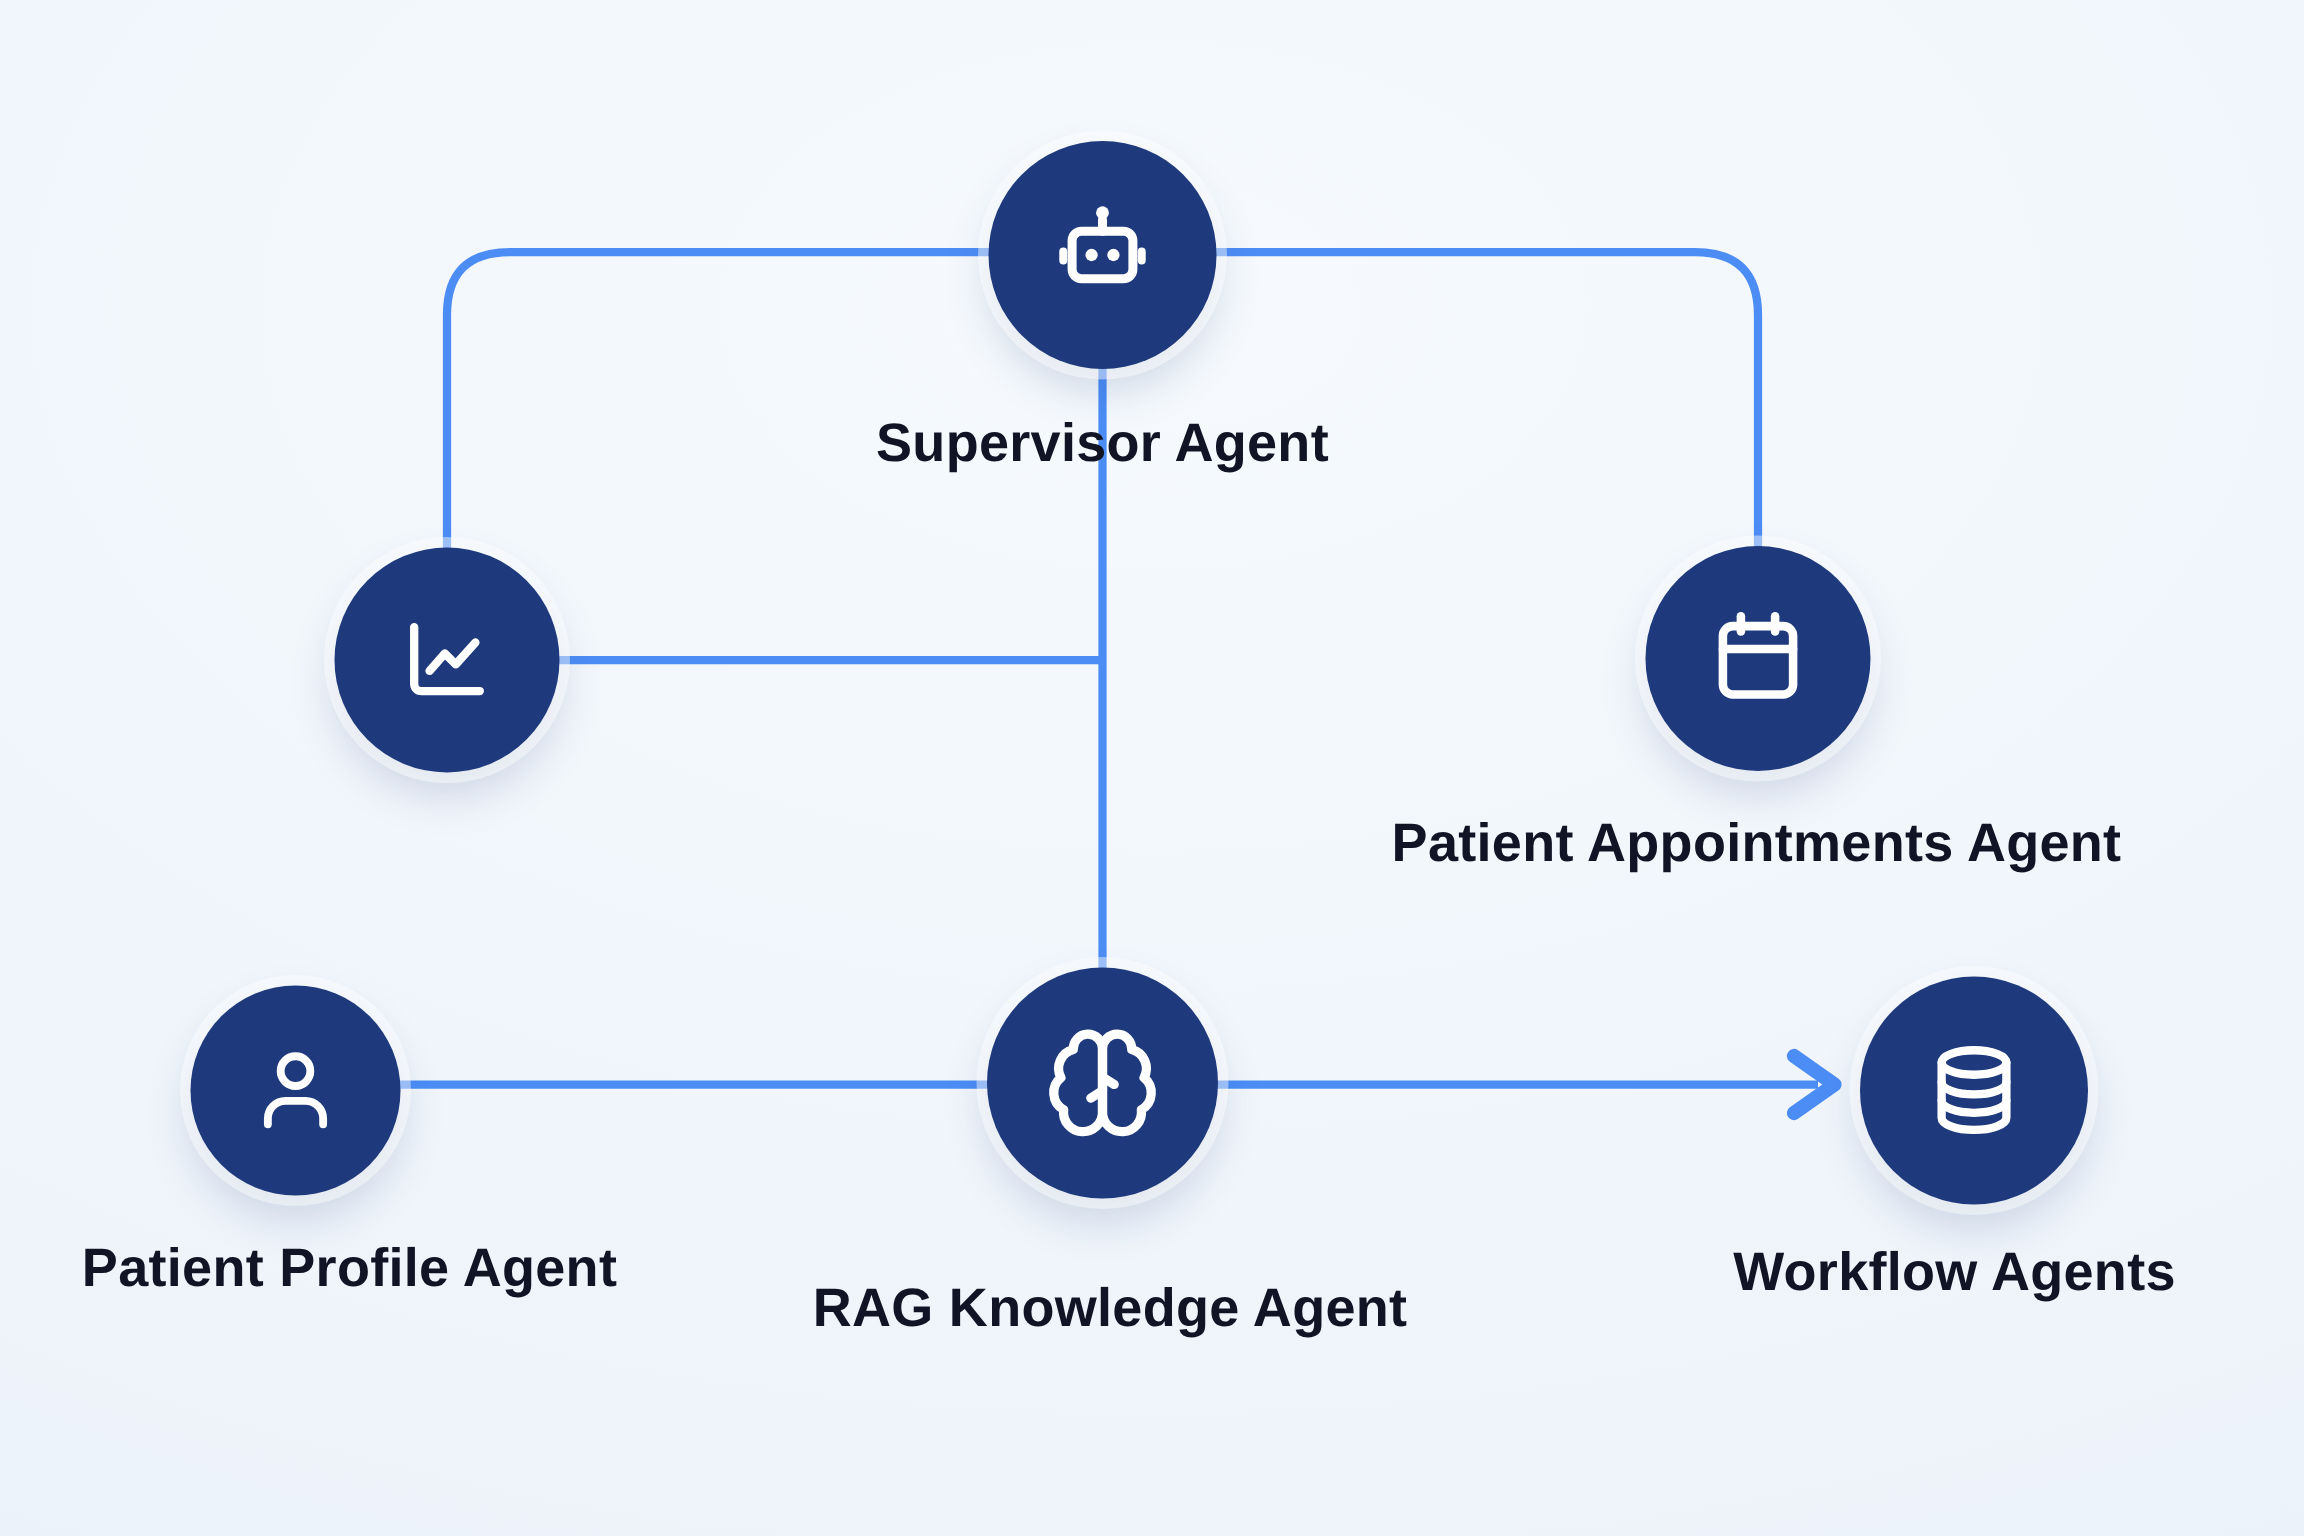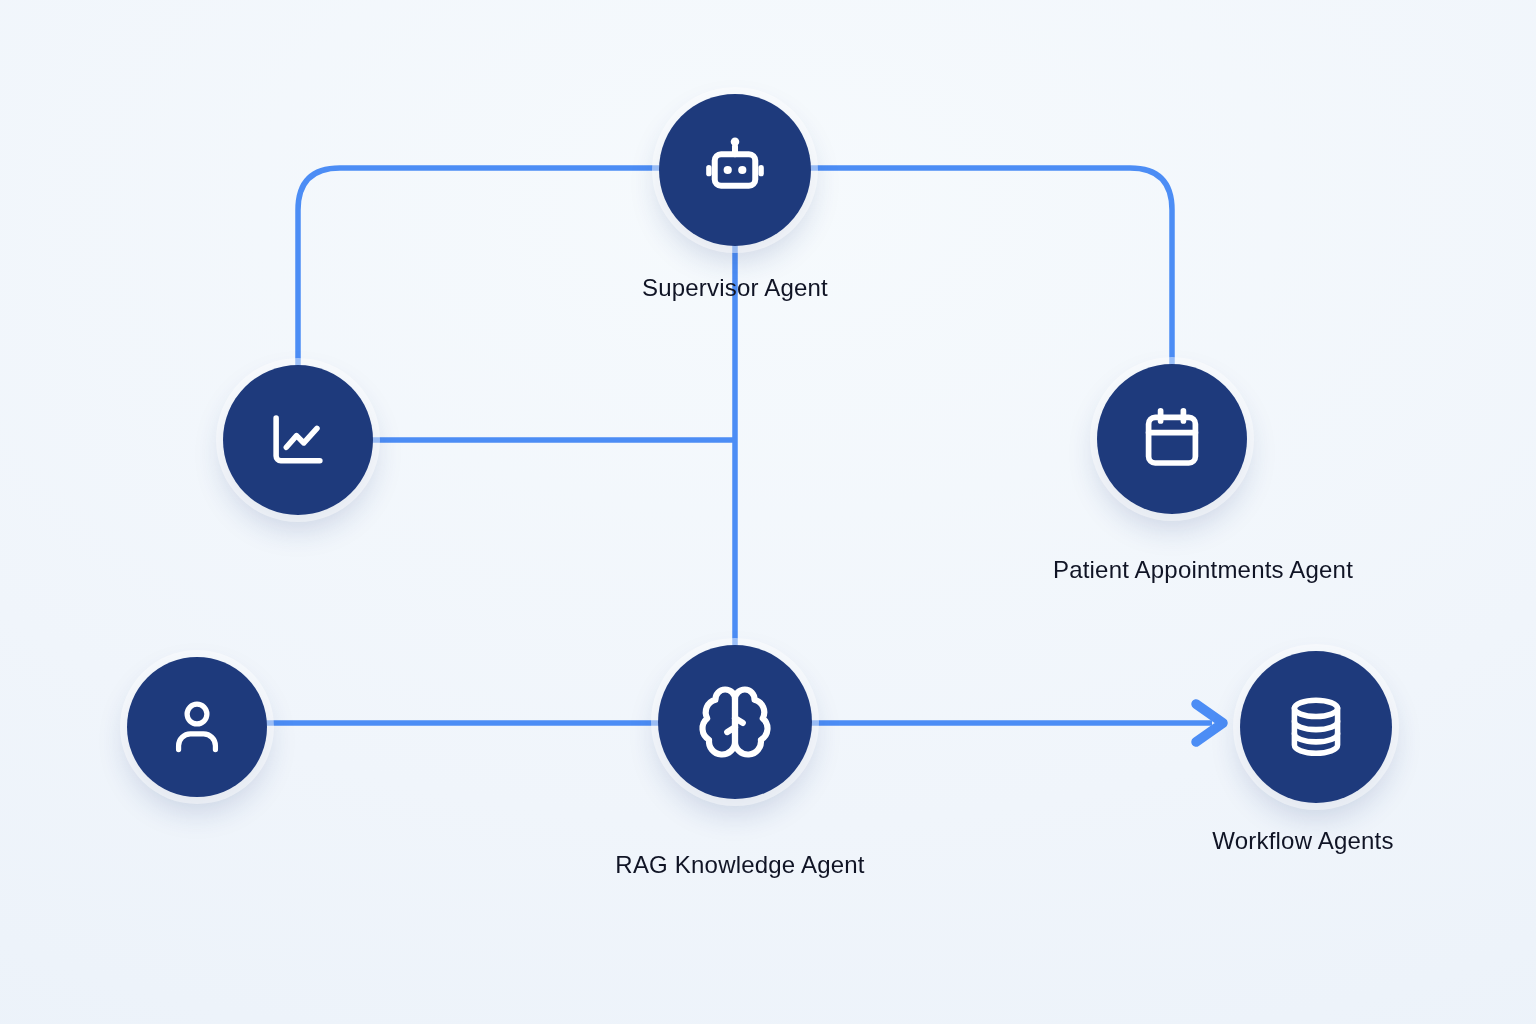--- a/index.html
+++ b/index.html
@@ -30,36 +30,36 @@
     display:flex;align-items:center;justify-content:center;
     box-shadow:0 0 0 7px rgba(255,255,255,0.45), 0 14px 30px rgba(30,58,124,0.18);
     z-index:2;
   }
   .node svg{display:block;}
   .label{
     position:absolute;
     z-index:3;
     transform:translateX(-50%);
     white-space:nowrap;
-    font-size:24px;
-    font-weight:400;
+    font-size:36px;
+    font-weight:700;
     color:var(--label);
     letter-spacing:0.2px;
   }
   
   .n-supervisor{left:659px;top:94px;width:152px;height:152px;}
   .n-medical{left:223px;top:365px;width:150px;height:150px;}
   .n-appointments{left:1097px;top:364px;width:150px;height:150px;}
   .n-profile{left:127px;top:657px;width:140px;height:140px;}
   .n-rag{left:658px;top:645px;width:154px;height:154px;}
   .n-workflow{left:1240px;top:651px;width:152px;height:152px;}
 
   .l-supervisor{left:735px;top:274px;}
   .l-medical{left:321px;top:541px;}
-  .l-appointments{left:1171px;top:556px;margin-left:32px;}
+  .l-appointments{left:1171px;top:541px;}
   .l-profile{left:233px;top:824px;}
   .l-rag{left:740px;top:823px;margin-top:28px;}
   .l-workflow{left:1303px;top:827px;}
 </style>
 </head>
 <body>
 
 <div class="canvas">
 
   <svg class="connectors" viewBox="0 0 1536 1024" fill="none">
@@ -105,20 +105,21 @@
     </svg>
   </div>
   <div class="label l-appointments">Patient Appointments Agent</div>
 
   <div class="node n-profile">
     <svg width="66" height="66" viewBox="0 0 24 24" fill="none" stroke="#ffffff" stroke-width="1.9" stroke-linecap="round" stroke-linejoin="round">
       <circle cx="12" cy="7.3" r="3.6"></circle>
       <path d="M5.3 20.2 v-1.4 a4.3 4.3 0 0 1 4.3-4.3 h4.8 a4.3 4.3 0 0 1 4.3 4.3 v1.4"></path>
     </svg>
   </div>
+  <div class="label l-profile">Patient Profile Agent</div>
 
   <div class="node n-rag">
     <svg width="78" height="78" viewBox="0 0 24 24" fill="none" stroke="#ffffff" stroke-width="1.9" stroke-linecap="round" stroke-linejoin="round">
       <path d="M12 5a3 3 0 1 0-5.997.125 4 4 0 0 0-2.526 5.77 4 4 0 0 0 .556 6.588A4 4 0 1 0 12 18Z"></path>
       <path d="M12 5a3 3 0 1 1 5.997.125 4 4 0 0 1 2.526 5.77 4 4 0 0 1-.556 6.588A4 4 0 1 1 12 18Z"></path>
       <path d="M12 10.8 L14.4 12.3"></path>
       <path d="M12 13.6 L9.6 15.1"></path>
     </svg>
   </div>
   <div class="label l-rag">RAG Knowledge Agent</div>

